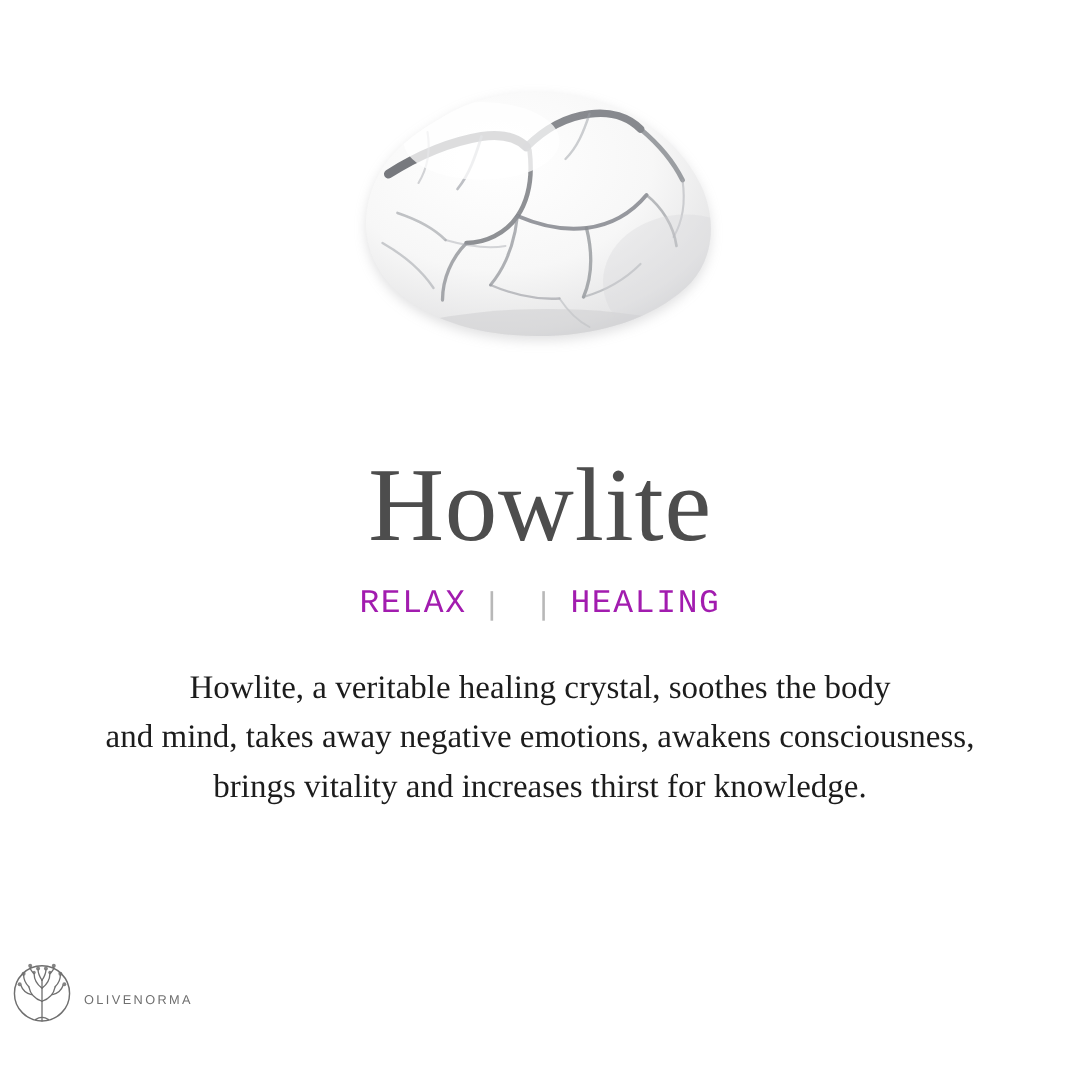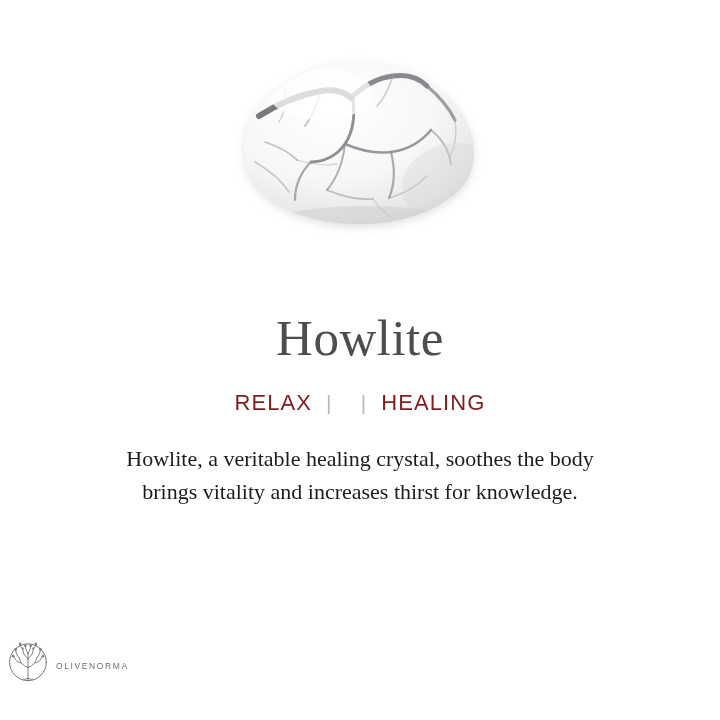--- a/index.html
+++ b/index.html
@@ -42,21 +42,21 @@
   .stone-svg {
     display: block;
     width: 270px;
     height: 185px;
     filter: drop-shadow(0px 3px 4px rgba(120,120,125,0.22));
   }
 
   
   .title {
     font-family: "Liberation Serif", serif;
-    font-size: 51px;
+    font-size: 70px;
     line-height: 60px;
     color: #4d4d4d;
     letter-spacing: 0.5px;
     margin-top: 18px;
     font-weight: 400;
     text-align: center;
   }
 
   
   .keywords {
@@ -64,22 +64,23 @@
     display: flex;
     align-items: center;
     justify-content: center;
     gap: 0px;
     color: #8c8c8c;
     font-size: 22px;
     letter-spacing: 1.1px;
     font-weight: 400;
   }
   .keyword {
-    color: #7f1d1d;
+    color: #a21caf;
     white-space: nowrap;
+    font-family: Liberation Mono, monospace;
   }
   .kw-sep {
     color: #b8b8b8;
     padding: 0 14px;
     font-size: 21px;
   }
 
   
   .description {
     margin-top: 26px;
@@ -177,20 +178,21 @@
 
   <div class="keywords">
     <span class="keyword">RELAX</span>
     <span class="kw-sep">|</span>
     <span class="kw-sep">|</span>
     <span class="keyword">HEALING</span>
   </div>
 
   <div class="description">
     <span class="line">Howlite, a veritable healing crystal, soothes the body</span>
+    <span class="line">and mind, takes away negative emotions, awakens consciousness,</span>
     <span class="line">brings vitality and increases thirst for knowledge.</span>
   </div>
 
   <div class="logo-area">
     <svg class="logo-tree" viewBox="0 0 64 64" xmlns="http://www.w3.org/2000/svg">
       <g stroke="#6f6f6f" fill="none" stroke-width="1" stroke-linecap="round">
         <circle cx="32" cy="30" r="21" stroke-width="1.1"></circle>
         <path d="M32 51 L32 36"></path>
         <path d="M32 36 C26 34 23 30 22 25"></path>
         <path d="M32 36 C38 34 41 30 42 25"></path>

